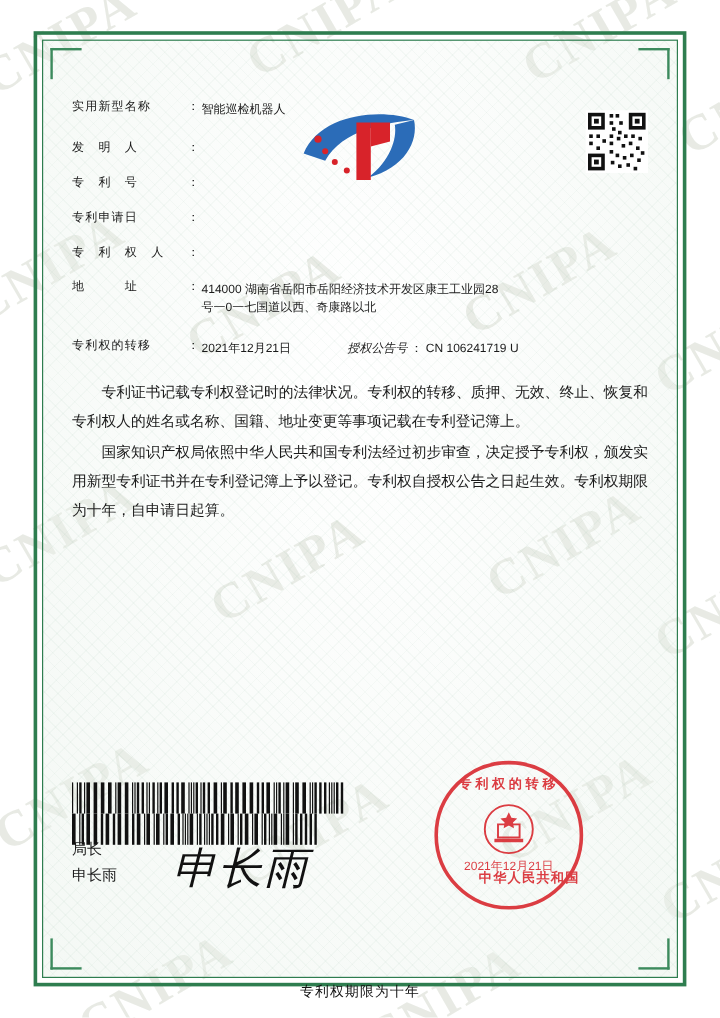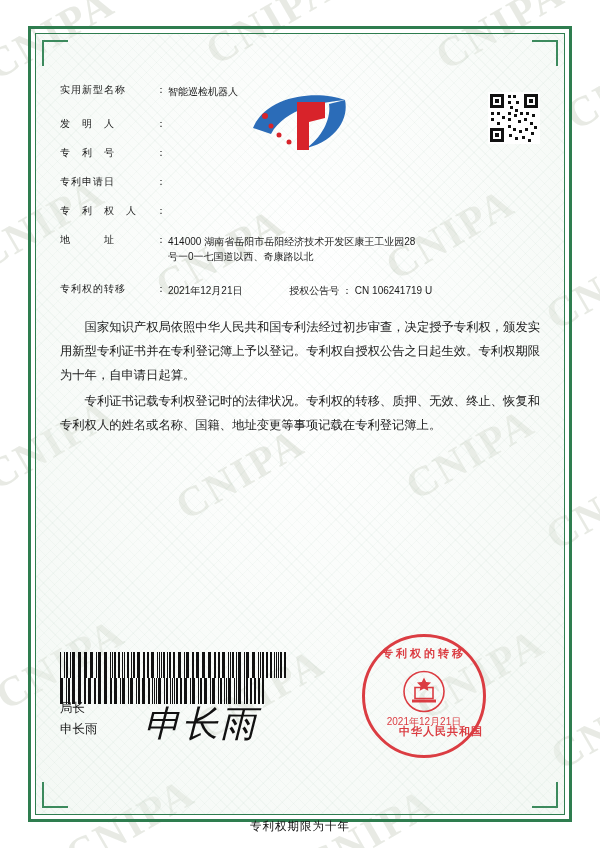--- a/index.html
+++ b/index.html
@@ -344,31 +344,31 @@
         <div class="colon">：</div>
         <div class="value" style="white-space:pre-line;">414000 湖南省岳阳市岳阳经济技术开发区康王工业园28
 号一0一七国道以西、奇康路以北</div>
       </div>
 
       <div class="row">
         <div class="label">专利权的转移</div>
         <div class="colon">：</div>
         <div class="value">
           <span>2021年12月21日</span>
-          <span class="lab2" style="margin-left:44px;">授权公告号</span>
+          <span class="lab2" style="margin-left:44px;font-style:italic;">授权公告号</span>
           <span>：</span>
           <span>CN 106241719 U</span>
         </div>
       </div>
 
     </div>
 
     <div class="paras">
+      <p>专利证书记载专利权登记时的法律状况。专利权的转移、质押、无效、终止、恢复和专利权人的姓名或名称、国籍、地址变更等事项记载在专利登记簿上。</p>
       <p>国家知识产权局依照中华人民共和国专利法经过初步审查，决定授予专利权，颁发实用新型专利证书并在专利登记簿上予以登记。专利权自授权公告之日起生效。专利权期限为十年，自申请日起算。</p>
-      <p>专利证书记载专利权登记时的法律状况。专利权的转移、质押、无效、终止、恢复和专利权人的姓名或名称、国籍、地址变更等事项记载在专利登记簿上。</p>
     </div>
 
     <div class="barcode" id="barcode"><span style="width:1px;margin-right:3px"></span><span style="width:1px;margin-right:1px"></span><span style="width:2px;margin-right:2px"></span><span style="width:1px;margin-right:1px"></span><span style="width:3px;margin-right:3px"></span><span style="width:3px;margin-right:3px"></span><span style="width:3px;margin-right:3px"></span><span style="width:3px;margin-right:3px"></span><span style="width:1px;margin-right:1px"></span><span style="width:3px;margin-right:3px"></span><span style="width:3px;margin-right:3px"></span><span style="width:1px;margin-right:1px"></span><span style="width:1px;margin-right:1px"></span><span style="width:2px;margin-right:2px"></span><span style="width:2px;margin-right:2px"></span><span style="width:1px;margin-right:1px"></span><span style="width:1px;margin-right:2px"></span><span style="width:2px;margin-right:2px"></span><span style="width:1px;margin-right:1px"></span><span style="width:2px;margin-right:2px"></span><span style="width:3px;margin-right:3px"></span><span style="width:2px;margin-right:2px"></span><span style="width:2px;margin-right:2px"></span><span style="width:3px;margin-right:3px"></span><span style="width:1px;margin-right:1px"></span><span style="width:1px;margin-right:1px"></span><span style="width:1px;margin-right:1px"></span><span style="width:2px;margin-right:2px"></span><span style="width:1px;margin-right:1px"></span><span style="width:2px;margin-right:2px"></span><span style="width:2px;margin-right:3px"></span><span style="width:3px;margin-right:3px"></span><span style="width:1px;margin-right:1px"></span><span style="width:3px;margin-right:3px"></span><span style="width:2px;margin-right:2px"></span><span style="width:3px;margin-right:3px"></span><span style="width:3px;margin-right:3px"></span><span style="width:3px;margin-right:3px"></span><span style="width:2px;margin-right:2px"></span><span style="width:2px;margin-right:2px"></span><span style="width:3px;margin-right:3px"></span><span style="width:1px;margin-right:1px"></span><span style="width:1px;margin-right:1px"></span><span style="width:2px;margin-right:2px"></span><span style="width:1px;margin-right:1px"></span><span style="width:3px;margin-right:3px"></span><span style="width:1px;margin-right:1px"></span><span style="width:3px;margin-right:3px"></span><span style="width:3px;margin-right:3px"></span><span style="width:1px;margin-right:1px"></span><span style="width:1px;margin-right:1px"></span><span style="width:2px;margin-right:2px"></span><span style="width:2px;margin-right:2px"></span><span style="width:2px;margin-right:2px"></span><span style="width:1px;margin-right:1px"></span><span style="width:1px;margin-right:1px"></span><span style="width:1px;margin-right:1px"></span><span style="width:2px;margin-right:2px"></span><span style="width:2px;margin-right:2px"></span><span style="width:3px;margin-right:3px"></span><span style="width:1px;margin-right:1px"></span><span style="width:2px;margin-right:2px"></span><span style="width:3px;margin-right:3px"></span><span style="width:3px;margin-right:3px"></span><span style="width:2px;margin-right:2px"></span><span style="width:3px;margin-right:3px"></span><span style="width:2px;margin-right:2px"></span><span style="width:3px;margin-right:3px"></span><span style="width:3px;margin-right:3px"></span><span style="width:2px;margin-right:2px"></span><span style="width:3px;margin-right:3px"></span><span style="width:1px;margin-right:1px"></span><span style="width:3px;margin-right:3px"></span><span style="width:1px;margin-right:1px"></span><span style="width:3px;margin-right:3px"></span><span style="width:1px;margin-right:1px"></span><span style="width:2px;margin-right:2px"></span><span style="width:3px;margin-right:3px"></span><span style="width:2px;margin-right:2px"></span><span style="width:1px;margin-right:1px"></span><span style="width:1px;margin-right:1px"></span><span style="width:1px;margin-right:1px"></span><span style="width:3px;margin-right:3px"></span><span style="width:1px;margin-right:1px"></span><span style="width:2px;margin-right:2px"></span><span style="width:1px;margin-right:1px"></span><span style="width:1px;margin-right:1px"></span><span style="width:1px;margin-right:1px"></span><span style="width:2px;margin-right:2px"></span><span style="width:2px;margin-right:2px"></span><span style="width:3px;margin-right:3px"></span><span style="width:1px;margin-right:1px"></span><span style="width:3px;margin-right:3px"></span><span style="width:1px;margin-right:1px"></span><span style="width:2px;margin-right:2px"></span><span style="width:3px;margin-right:3px"></span><span style="width:1px;margin-right:1px"></span><span style="width:3px;margin-right:3px"></span><span style="width:1px;margin-right:1px"></span><span style="width:2px;margin-right:2px"></span><span style="width:1px;margin-right:1px"></span><span style="width:1px;margin-right:1px"></span><span style="width:3px;margin-right:3px"></span><span style="width:1px;margin-right:1px"></span><span style="width:1px;margin-right:1px"></span><span style="width:3px;margin-right:3px"></span><span style="width:1px;margin-right:1px"></span><span style="width:2px;margin-right:2px"></span><span style="width:2px;margin-right:2px"></span><span style="width:2px;margin-right:2px"></span><span style="width:2px;margin-right:2px"></span><span style="width:2px;margin-right:2px"></span></div>
 
     <div class="sign-block">
       <div>局长</div>
       <div>申长雨</div>
     </div>
 
     <div class="sig-img">申长雨</div>

